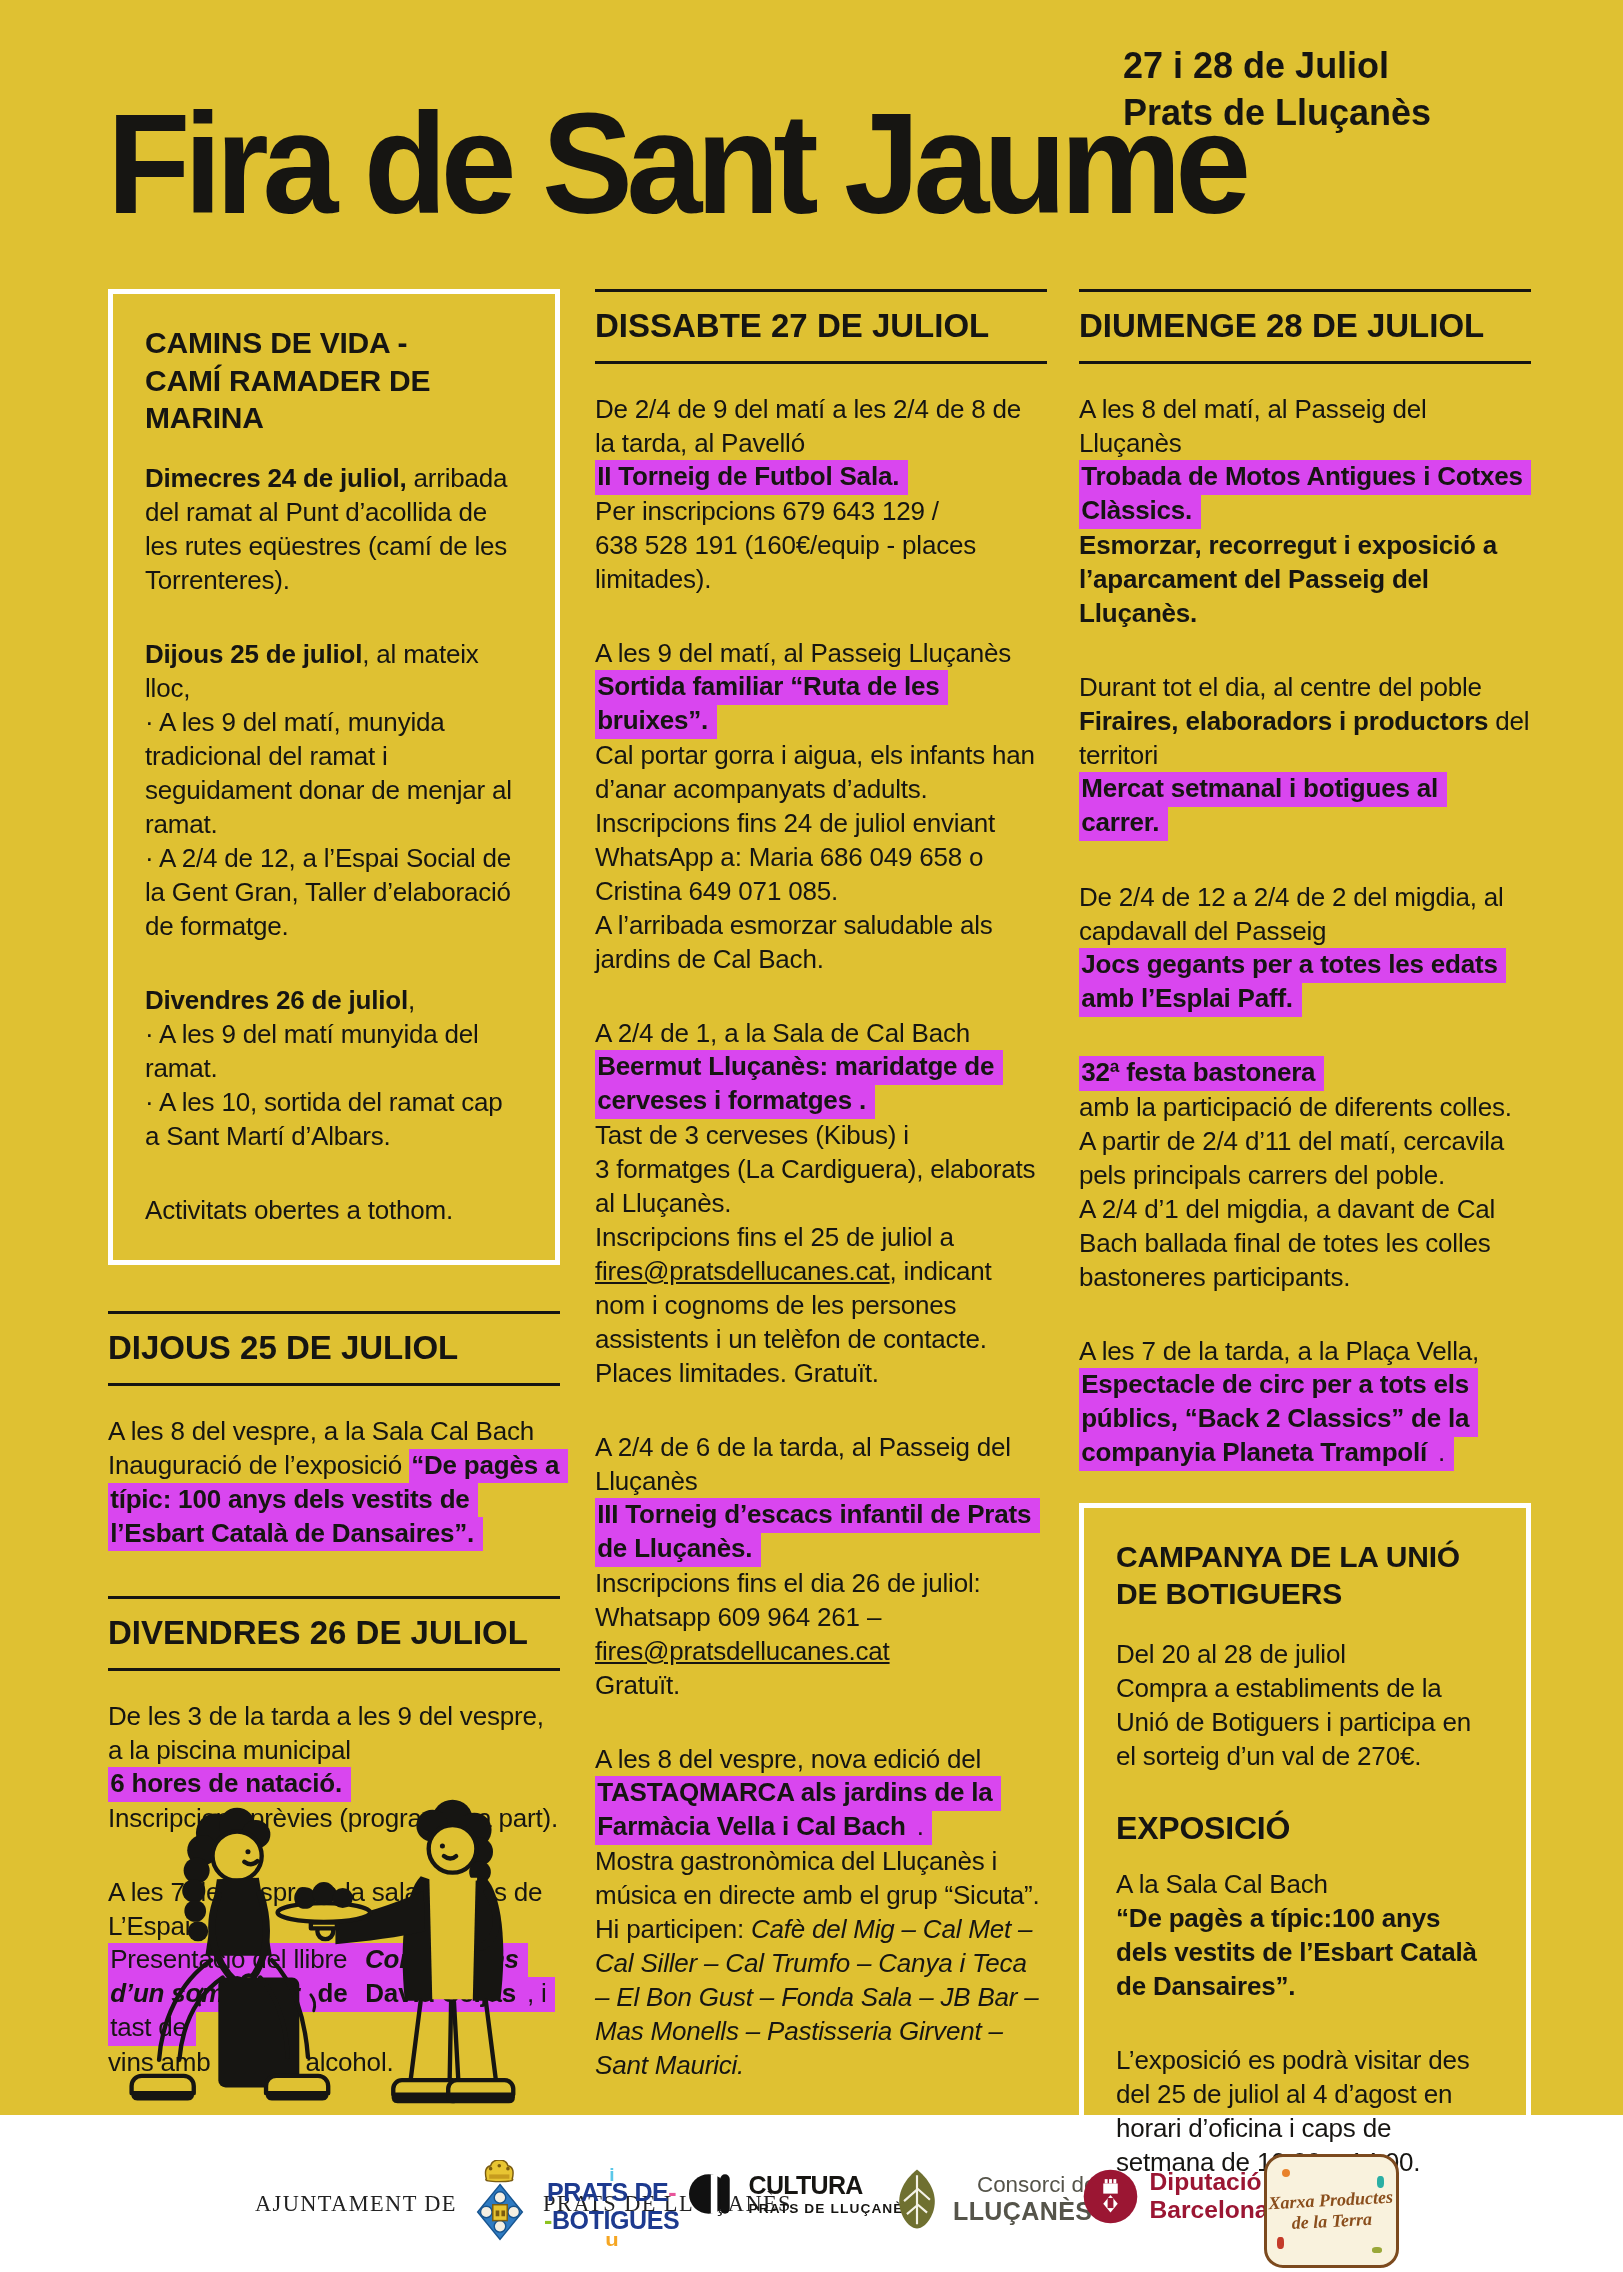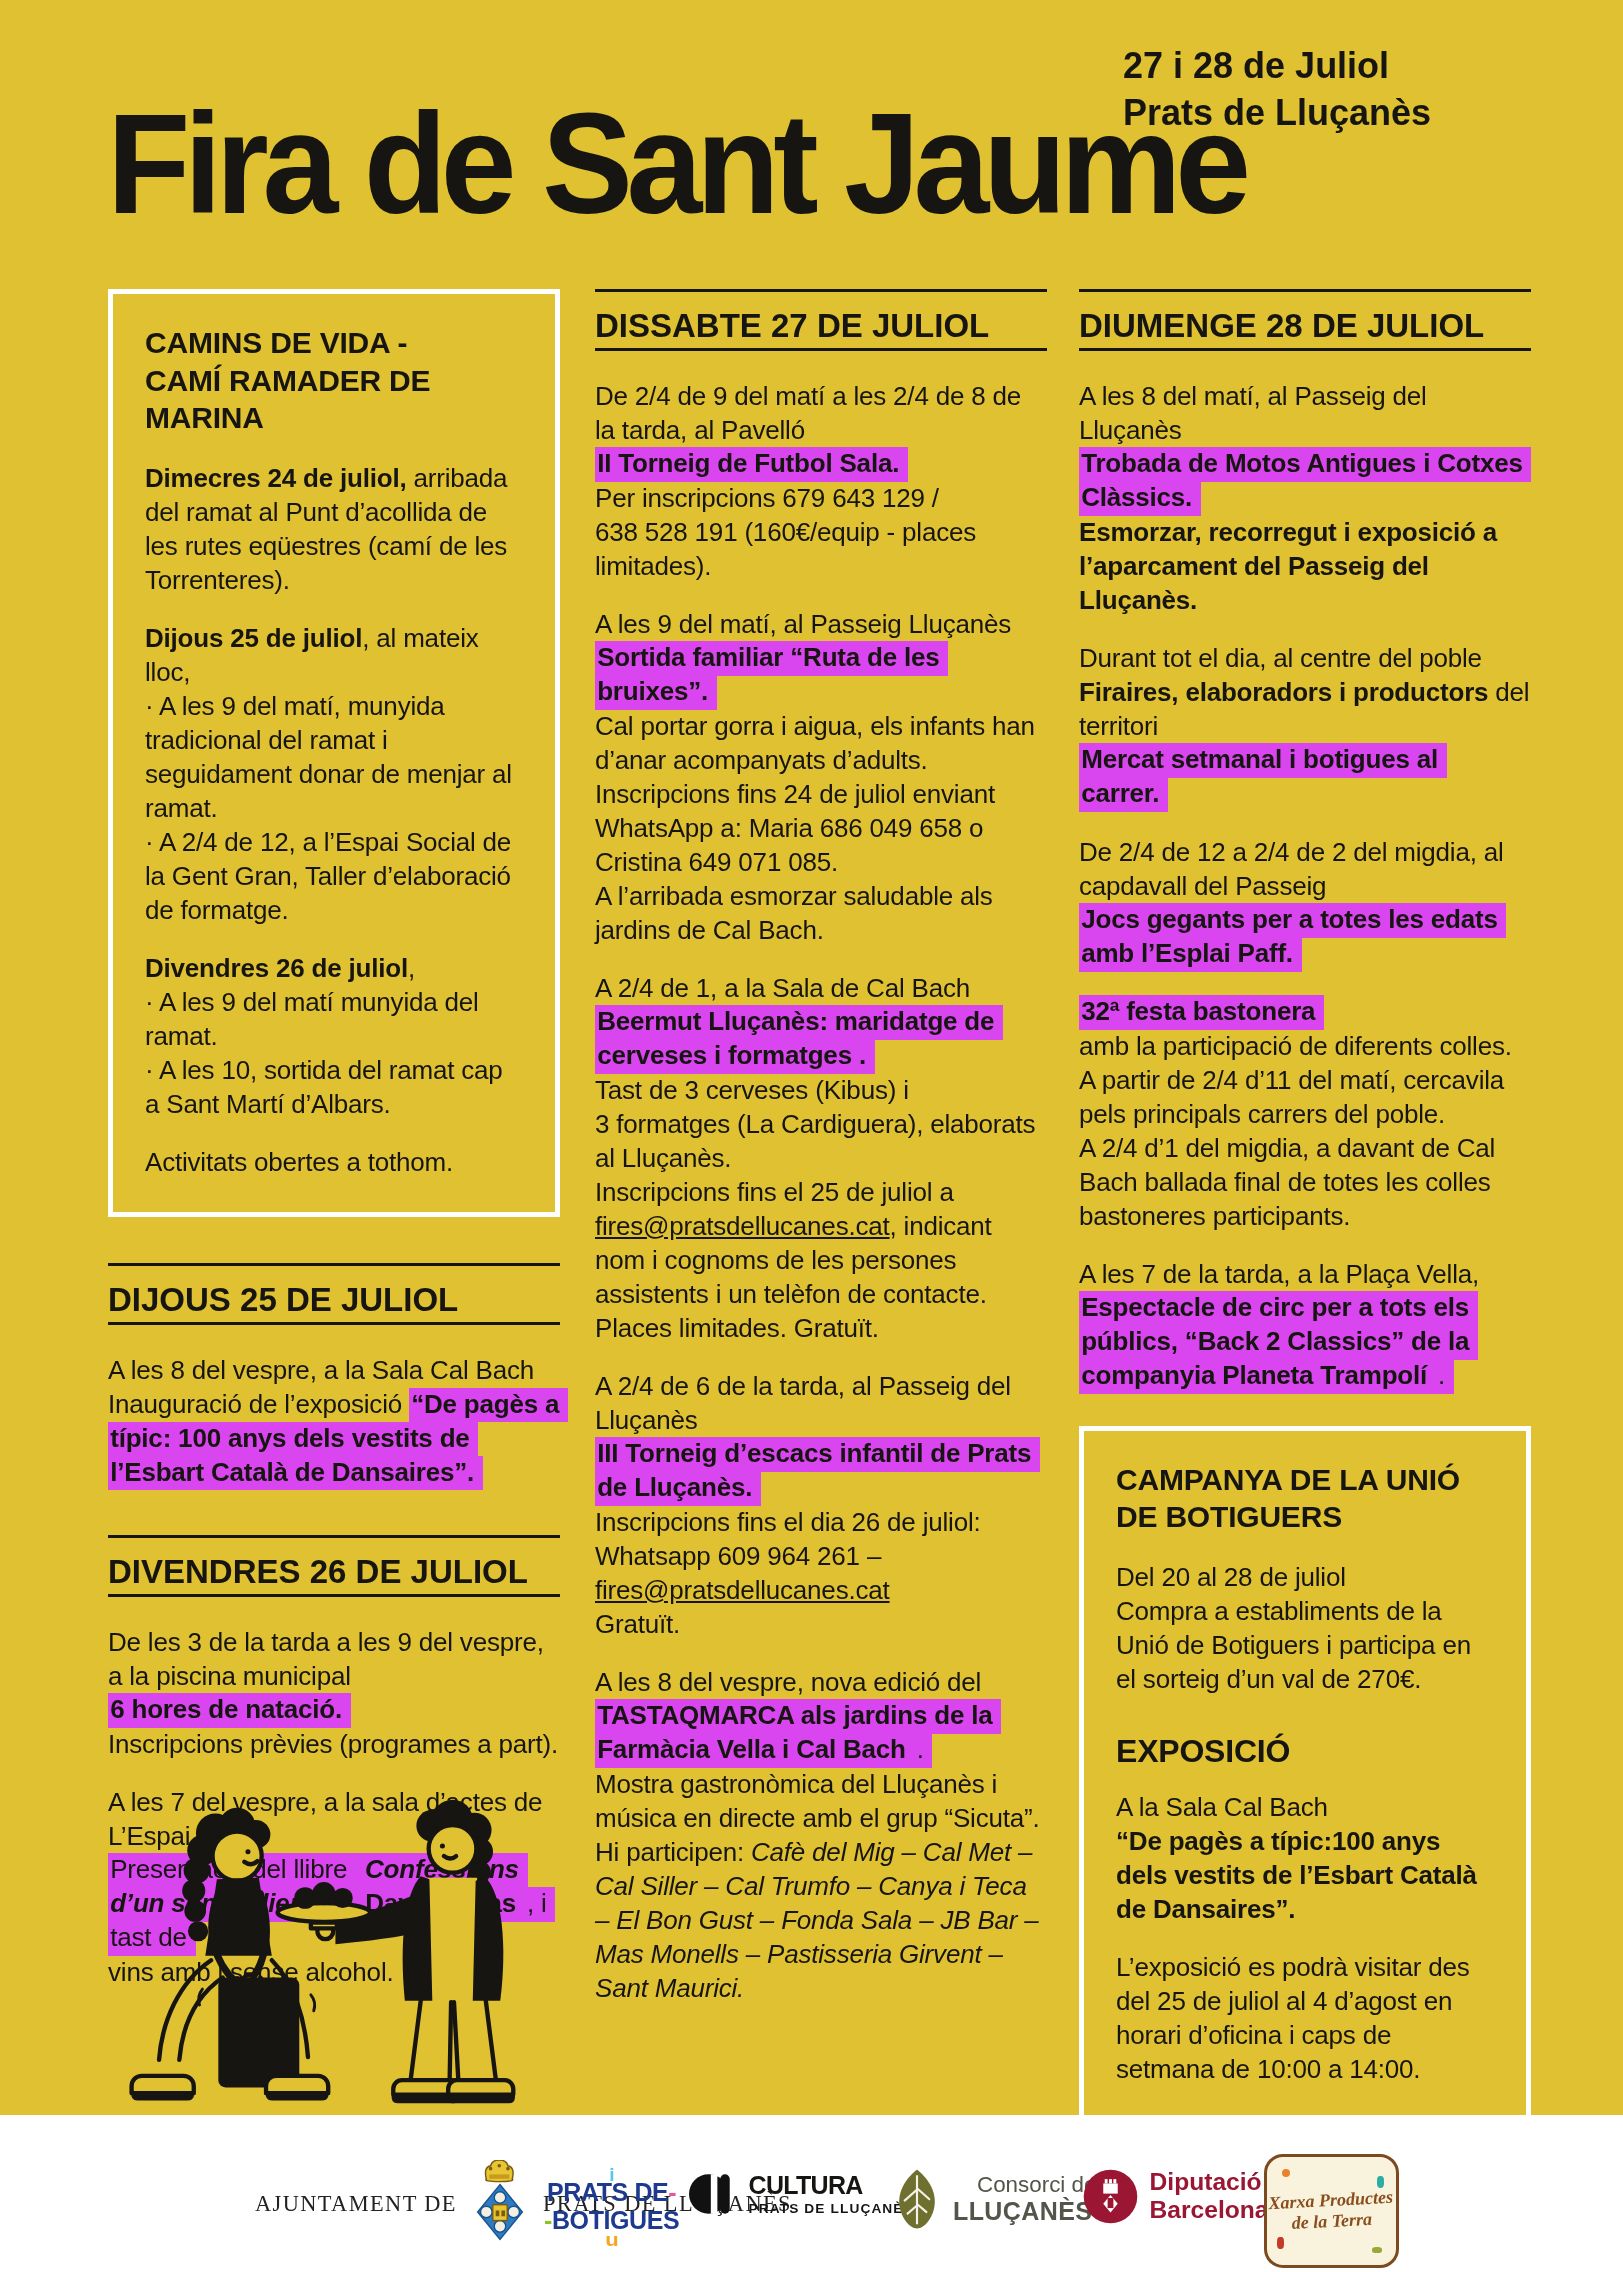--- a/index.html
+++ b/index.html
@@ -25,24 +25,24 @@
 
   
   .col{position:absolute;top:289px;width:452px;font-size:26px;line-height:34px;letter-spacing:-0.2px;}
   .col1{left:108px;}
   .col2{left:595px;}
   .col3{left:1079px;}
 
   .shead{
     font-size:33px;font-weight:bold;line-height:1.1;letter-spacing:0;
     border-top:3.6px solid #161512;border-bottom:3.6px solid #161512;
-    padding:16px 0 4px 0;margin:0 0 27.5px 0;
+    padding:16px 0 17px 0;margin:0 0 27.5px 0;
   }
   .para{white-space:pre-line;}
-  .para.gap{margin-top:24px;}
+  .para.gap{margin-top:40px;}
   .b{font-weight:bold;}
   .i{font-style:italic;}
   .u{text-decoration:underline;}
   .hl{
     background:#d946ef;
     padding:1.4px 8.7px 3.6px 2.2px;
     -webkit-box-decoration-break:clone;box-decoration-break:clone;
   }
 
   .wbox{border:5px solid #ffffff;padding:30px 32px 33px 32px;}

